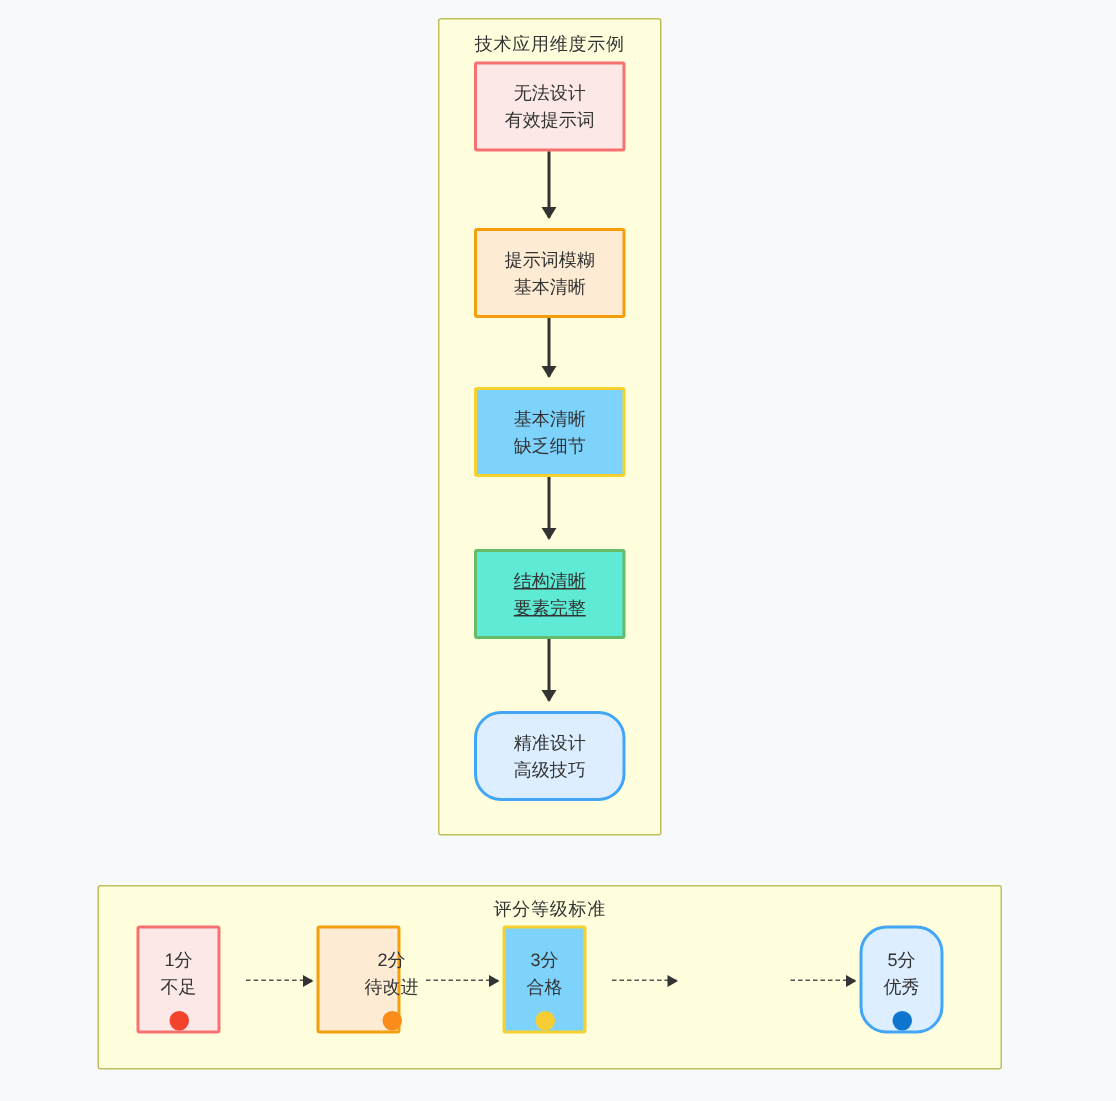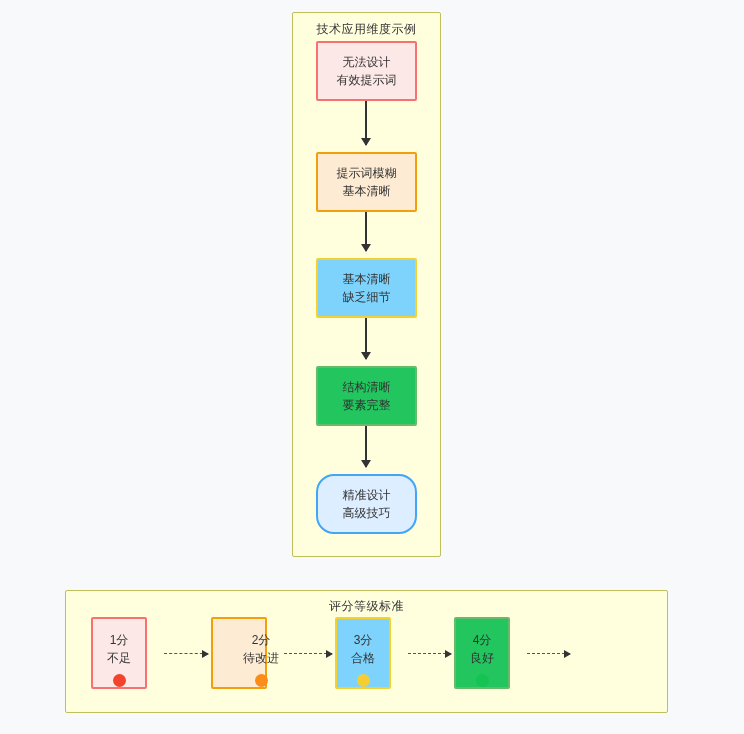--- a/index.html
+++ b/index.html
@@ -57,21 +57,21 @@
   #node-v1{ top:41px; }
   #node-v2{ top:152px; }
   #node-v3{ top:258px; }
   #node-v4{ top:366px; }
   #node-v5{ top:474px; }
 
   
   .theme-red   { background:#fde8e8; border-color:#f87171; }
   .theme-orange{ background:#fdebd3; border-color:#f59e0b; }
   .theme-yellow{ background:#7dd3fc; border-color:#f5d130; }
-  .theme-green { background:#22c55e; border-color:#66bb6a; }
+  .theme-green { background:#5eead4; border-color:#66bb6a;text-decoration:underline; }
   .theme-blue  { background:#dceeff; border-color:#42a5f5;border-radius:18px; }
 
   
   .v-arrow{
     position:absolute;
     left:361px;
     width:2px;
     background:#333333;
   }
   .v-arrow::after{
@@ -193,22 +193,22 @@
   <div class="h-arrow" id="arrow-s2"></div>
 
   <div class="node s-node theme-yellow" id="node-s3">
     <span class="line">3分</span>
     <span class="line">合格</span>
     <span class="dot" style="background:#f6ce34"></span>
   </div>
 
   <div class="h-arrow" id="arrow-s3"></div>
 
-  <div class="node s-node theme-green" id="node-s4">
-    <span class="line">4分</span>
-    <span class="line">良好</span>
-    <span class="dot" style="background:#15c352"></span>
-  </div>
 
   <div class="h-arrow" id="arrow-s4"></div>
 
+  <div class="node s-node theme-blue" id="node-s5">
+    <span class="line">5分</span>
+    <span class="line">优秀</span>
+    <span class="dot" style="background:#0f76cf"></span>
+  </div>
 
 </div>
 
 </body></html>

